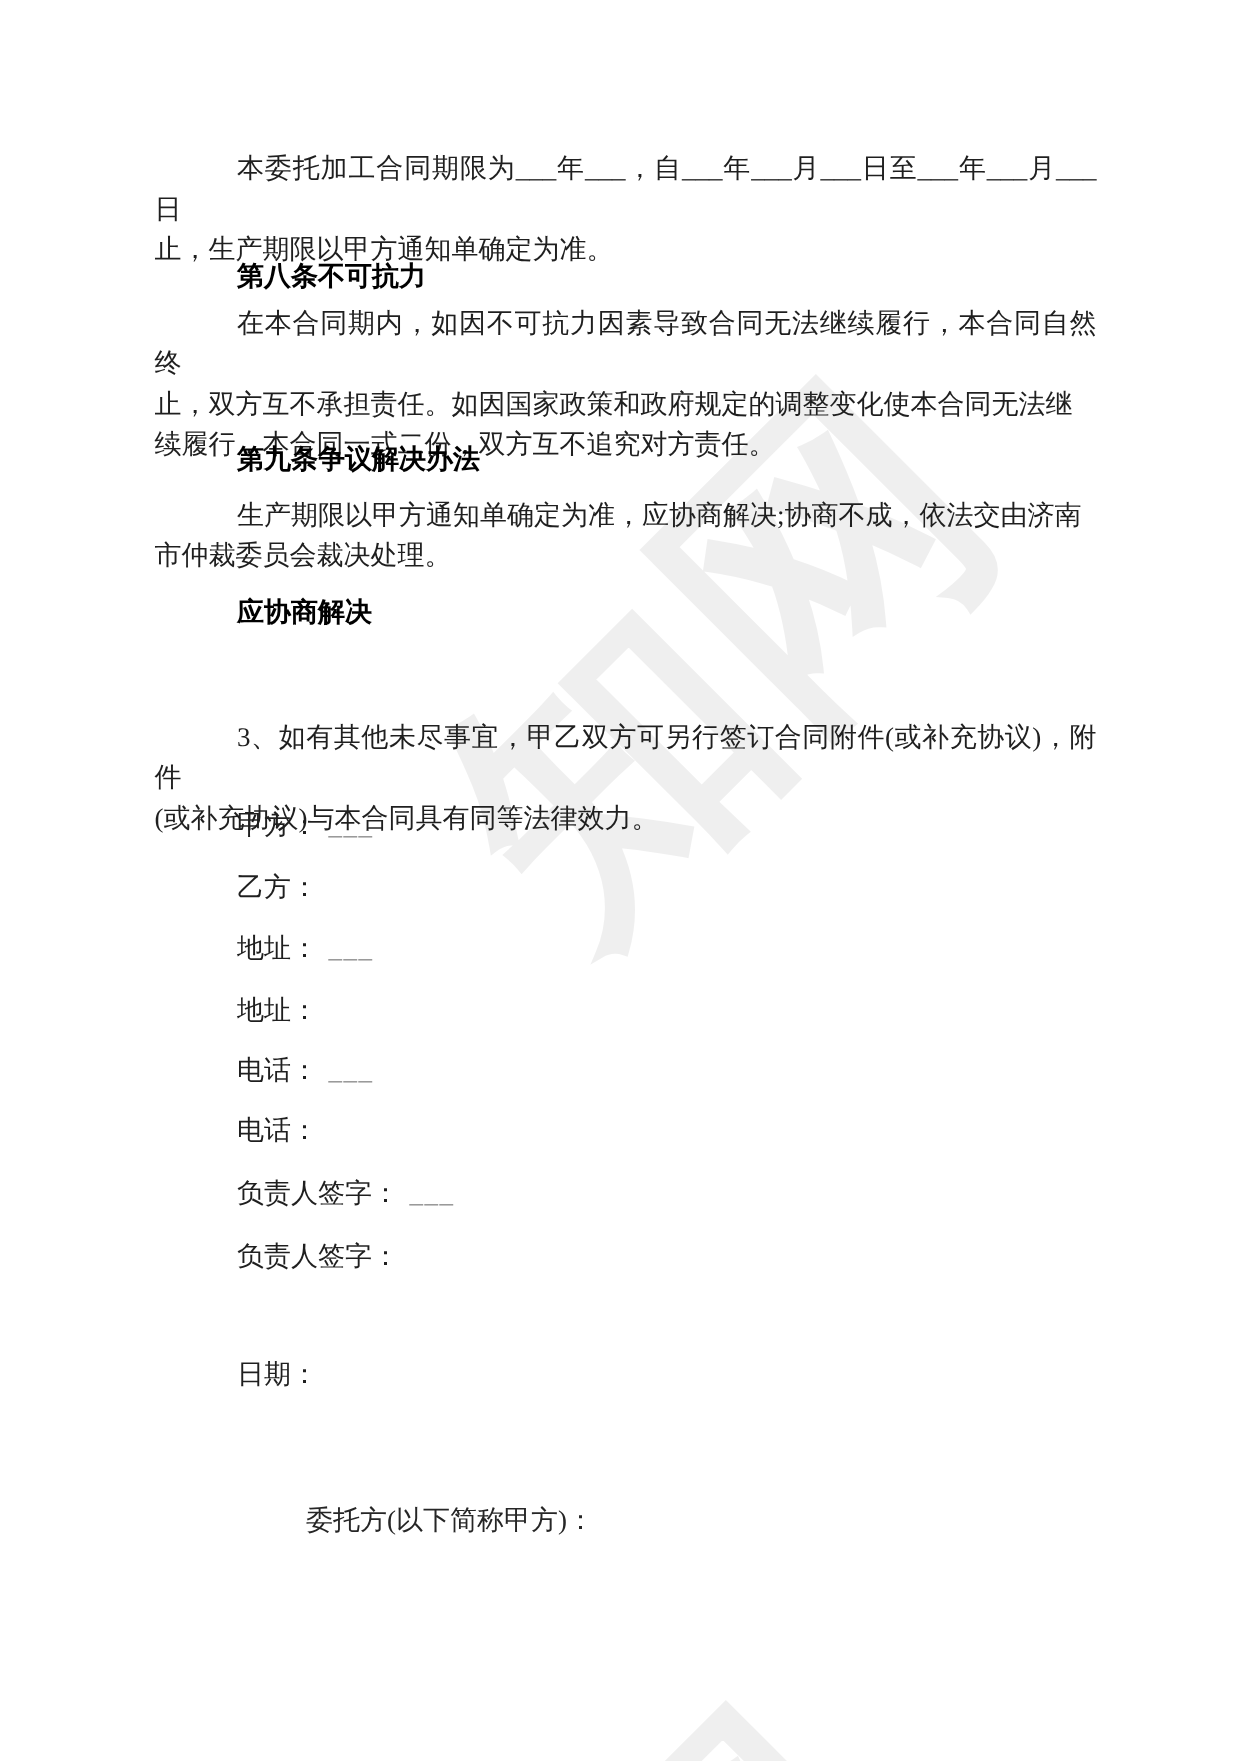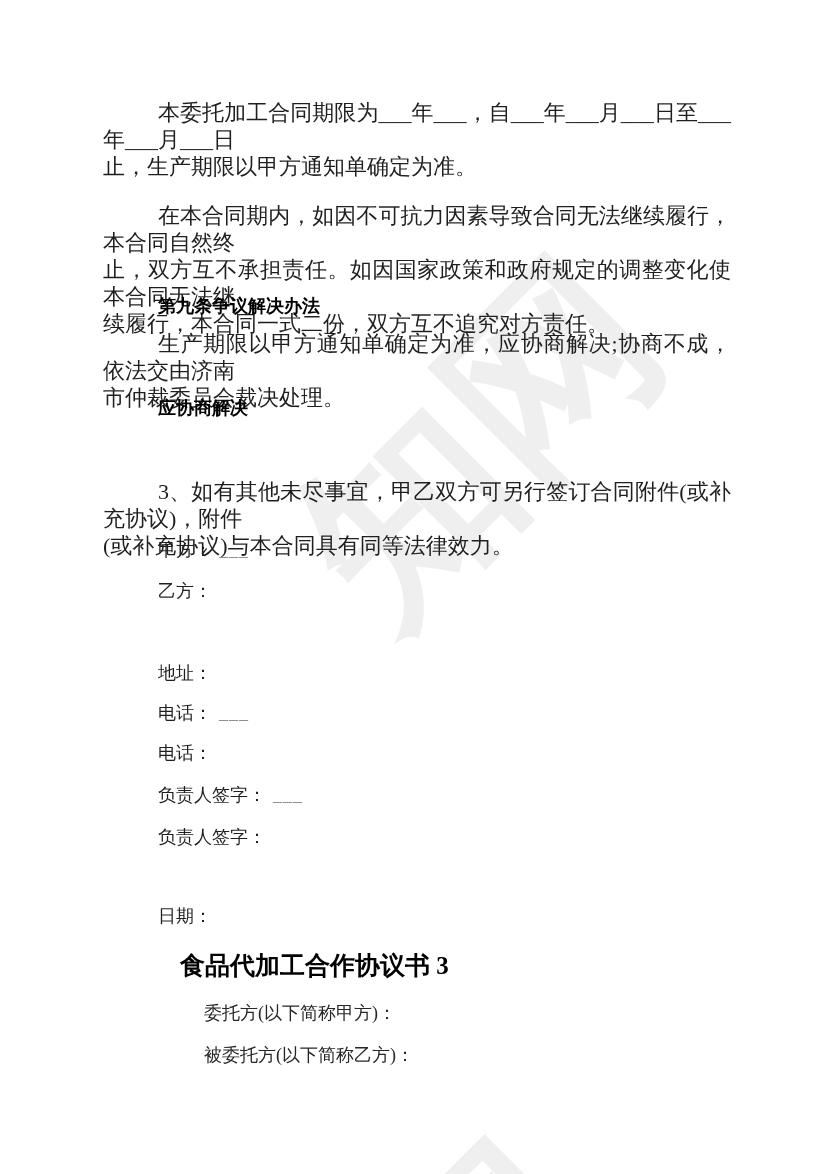--- a/index.html
+++ b/index.html
@@ -6,21 +6,21 @@
   .page{
     position:relative;
     width:830px;height:1174px;
     background:#ffffff;
     overflow:hidden;
     font-family:"Liberation Serif","DejaVu Serif",serif;
     color:#1f1f1f;
   }
   .para{
     position:absolute;left:103px;width:628px;
-    font-size:22px;line-height:27px;
+    font-size:18px;line-height:27px;
     white-space:pre-line;
     text-align:justify;
   }
   .indent{text-indent:55px;}
   .heading{
     position:absolute;left:158px;width:560px;
     font-size:18px;line-height:27px;
     font-weight:bold;color:#000000;
   }
   .sig-row{
@@ -54,20 +54,21 @@
 <body>
 
 <div class="page">
 
   <div class="watermark wm-1">知网</div>
   <div class="watermark wm-2">知网</div>
 
   <div class="para indent" style="top:99px">本委托加工合同期限为___年___，自___年___月___日至___年___月___日
 止，生产期限以甲方通知单确定为准。</div>
 
+  <div class="heading" style="top:171px">第八条不可抗力</div>
 
   <div class="para indent" style="top:202px">在本合同期内，如因不可抗力因素导致合同无法继续履行，本合同自然终
 止，双方互不承担责任。如因国家政策和政府规定的调整变化使本合同无法继
 续履行，本合同一式二份，双方互不追究对方责任。</div>
 
   <div class="heading" style="top:293px">第九条争议解决办法</div>
 
   <div class="para indent" style="top:330px">生产期限以甲方通知单确定为准，应协商解决;协商不成，依法交由济南
 市仲裁委员会裁决处理。</div>
 
@@ -76,38 +77,39 @@
 
   <div class="para indent" style="top:478px">3、如有其他未尽事宜，甲乙双方可另行签订合同附件(或补充协议)，附件
 (或补充协议)与本合同具有同等法律效力。</div>
 
   <div class="sig-row" style="top:537px">
     <span>甲方：</span><span class="blank">___</span>
   </div>
   <div class="sig-row" style="top:578px">
     <span>乙方：</span><span class="blank"></span>
   </div>
+  <div class="sig-row" style="top:619px">
+    <span>地址：</span><span class="blank">___</span>
+  </div>
   <div class="sig-row" style="top:660px">
     <span>地址：</span><span class="blank"></span>
   </div>
   <div class="sig-row" style="top:700px">
     <span>电话：</span><span class="blank">___</span>
   </div>
   <div class="sig-row" style="top:740px">
     <span>电话：</span><span class="blank"></span>
   </div>
   <div class="sig-row" style="top:782px">
     <span>负责人签字：</span><span class="blank">___</span>
   </div>
   <div class="sig-row" style="top:824px">
     <span>负责人签字：</span><span class="blank"></span>
   </div>
   <div class="sig-row" style="top:903px">
     <span>日期：</span><span class="blank"></span>
   </div>
 
-  <div class="doc-title" style="top:950px">食品代加工合作协议书 3</div>
 
   <div class="party-line" style="top:1000px">委托方(以下简称甲方)：</div>
 
-  <div class="party-line" style="top:1042px">被委托方(以下简称乙方)：</div>
 
 </div>
 
 </body></html>

